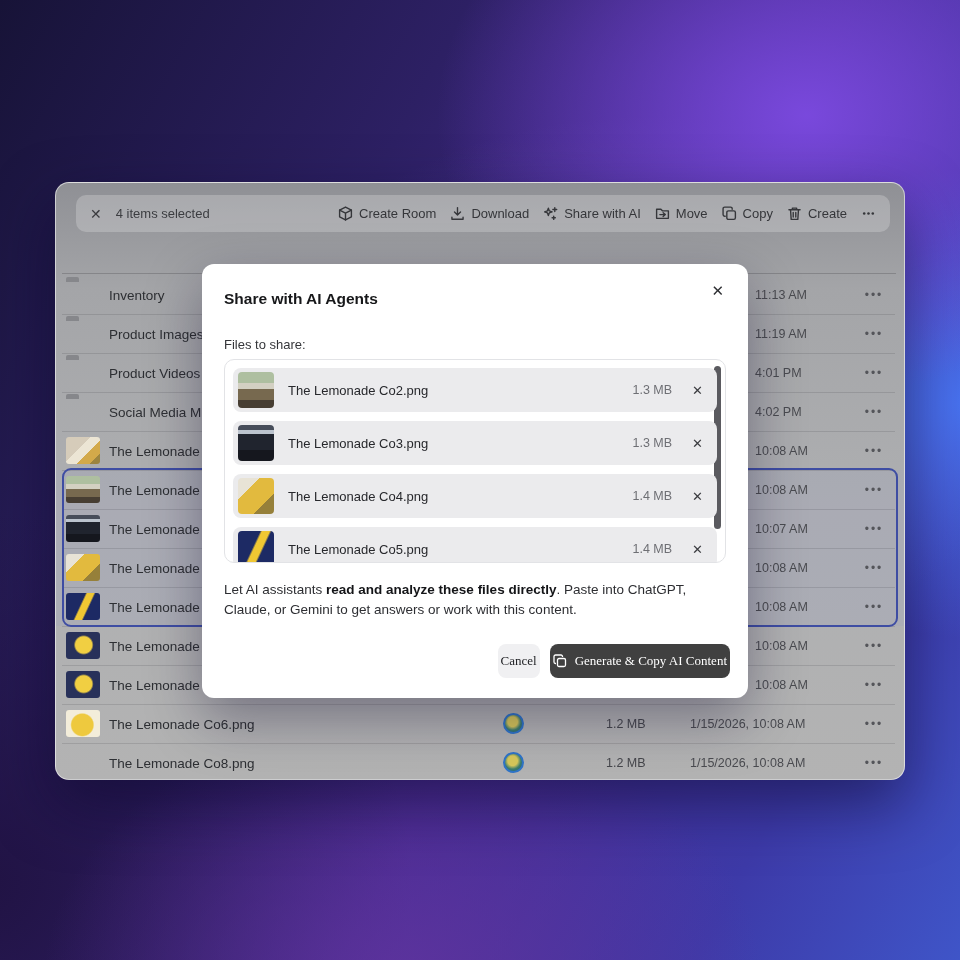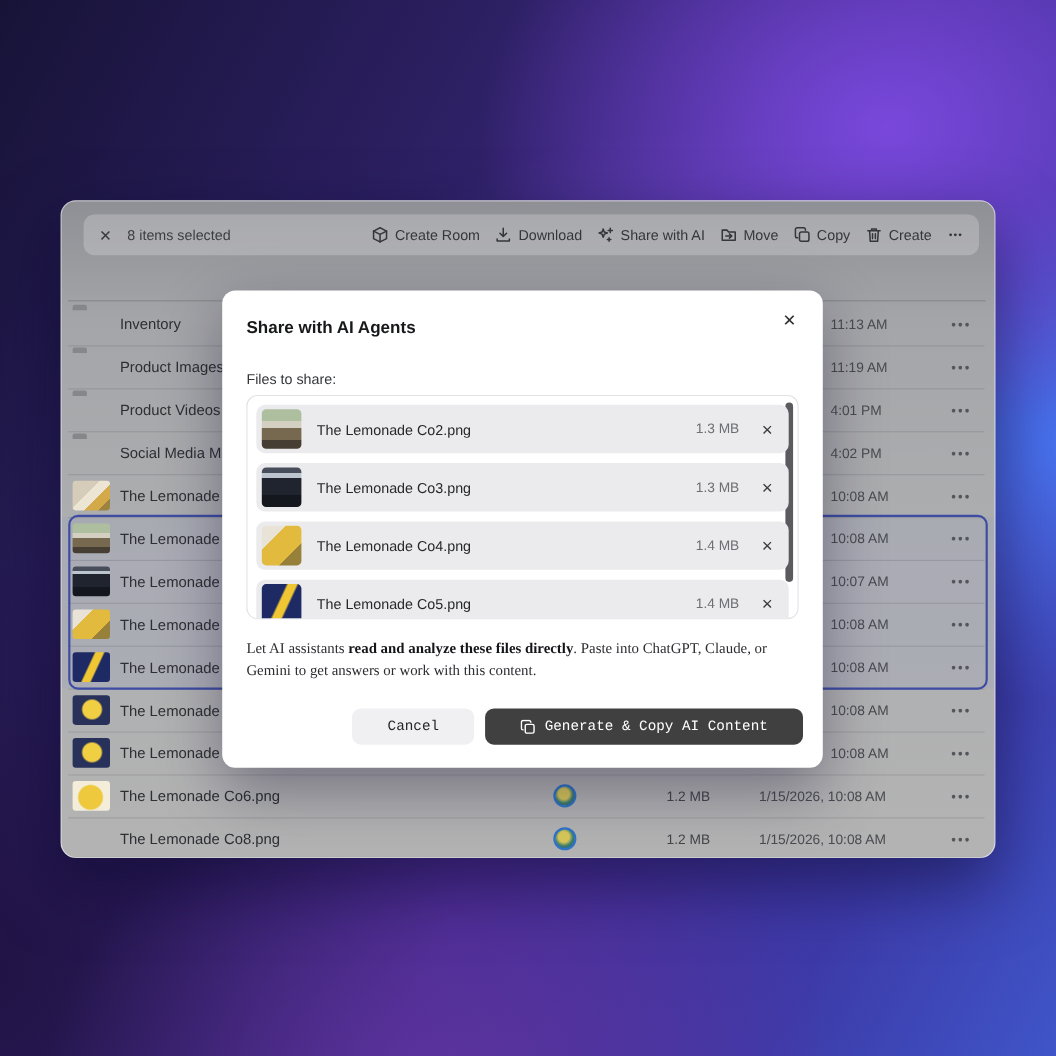--- a/index.html
+++ b/index.html
@@ -75,38 +75,38 @@
   .m-files-label { position:absolute; left:22px; top:73px; font-size:13px; color:#35363a; }
   .m-list { position:absolute; left:22px; top:95px; width:502px; height:204px;
     border:1px solid #e2e3e6; border-radius:10px; background:#fff; padding:8px; overflow:hidden; }
   .m-item { position:relative; height:44px; background:#ebebed; border-radius:8px; margin-bottom:9px;
     display:flex; align-items:center; padding:0 14px 0 5px; }
   .m-thumb { width:36px; height:36px; border-radius:4px; margin-right:14px; flex:0 0 36px; }
   .m-name { flex:1; font-size:13px; color:#27282c; white-space:nowrap; overflow:hidden; }
   .m-size { font-size:12.5px; color:#6e6f74; margin-right:20px;margin-left:16px; }
   .m-remove { font-size:13px; color:#3a3b3f; cursor:pointer; line-height:1; }
   .m-scrollthumb { position:absolute; right:4px; top:6px; width:7px; height:163px; border-radius:4px; background:#5a5a5f; }
-  .m-desc { position:absolute; left:22px; top:316px; width:502px; font-size:13.5px; line-height:1.5; color:#2d2e32;font-family:Liberation Serif, serif; }
+  .m-desc { position:absolute; left:22px; top:316px; width:502px; font-size:13.5px; line-height:1.5; color:#2d2e32; }
   .m-desc b { color:#141518; }
   .m-actions { position:absolute; right:18px; top:380px; display:flex; gap:10px; }
-  .btn { border:none; border-radius:8px; font-size:13px; padding:9px 32px; cursor:pointer;
-    font-family:Liberation Mono, monospace; display:flex; align-items:center; gap:8px; }
+  .btn { border:none; border-radius:8px; font-size:13px; padding:9px 3px; cursor:pointer;
+    font-family:Liberation Serif, serif; display:flex; align-items:center; gap:8px; }
   .btn-cancel { background:#f0f0f2; color:#232428; }
   .btn-generate { background:#404040; color:#ffffff; }
 </style>
 </head>
 <body>
 
 <div class="screen">
 
   <div class="window">
 
     <div class="toolbar">
       <span class="tb-close">✕</span>
-      <span class="tb-count">8 items selected</span>
+      <span class="tb-count">4 items selected</span>
       <span class="tb-spacer"></span>
       <span class="tb-actions" id="tb-actions">
           <span class="tb-btn">
             <span>
               <svg width="15" height="15" viewBox="0 0 14 14" fill="none" stroke="#35363a" stroke-width="1.3" stroke-linecap="round" stroke-linejoin="round">
                 <path d="M7 1 12.5 3.8 12.5 10.2 7 13 1.5 10.2 1.5 3.8Z"></path>
                 <path d="M1.5 3.8 7 6.6 12.5 3.8M7 6.6V13"></path>
               </svg>
             </span>
             <span>Create Room</span>

